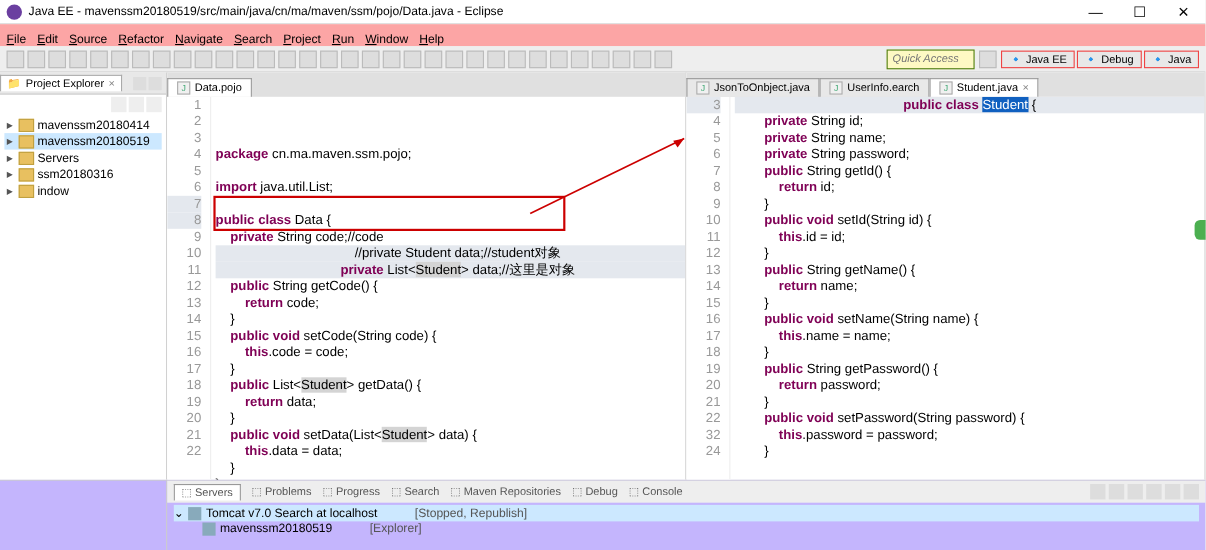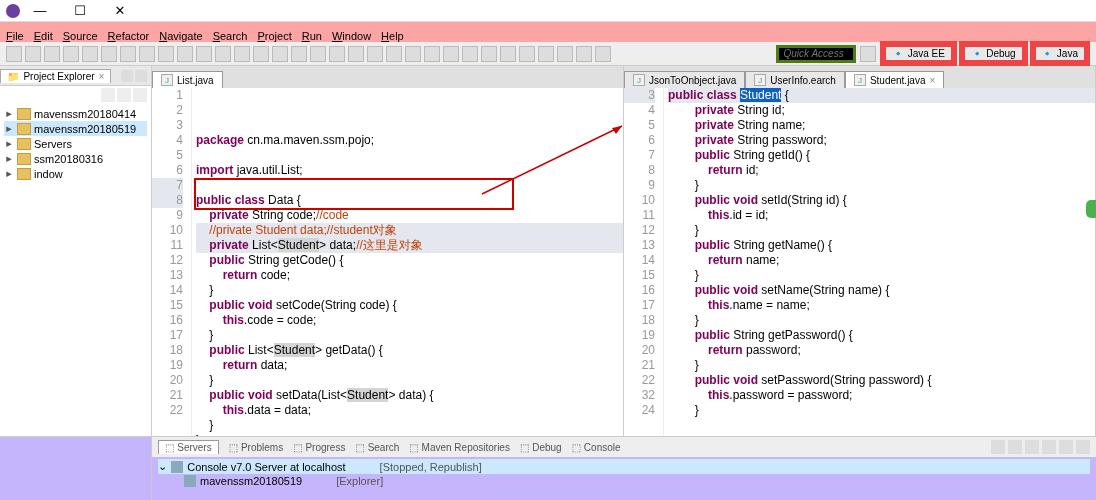--- a/index.html
+++ b/index.html
@@ -12,22 +12,22 @@
 .titlebar .win-btns span { width: 28px; text-align: center; font-size: 13px; cursor: default; }
 
 .menubar { height: 20px; background: #fca5a5; display: flex; align-items: flex-end; padding: 0 6px; gap: 10px; font-size: 11px; }
 .menubar span { cursor: default; }
 .menubar span u { text-decoration: underline; }
 
 .toolbar { height: 24px; background: #eee; border-bottom: 1px solid #ccc; display: flex; align-items: center; padding: 0 6px; gap: 3px; justify-content: space-between; }
 .toolbar .left-tools { display: flex; gap: 3px; }
 .toolbar .tool-icon { width: 16px; height: 16px; background: #ddd; border: 1px solid #bbb; }
 .toolbar .right-tools { display: flex; align-items: center; gap: 4px; }
-.quick-access { width: 80px; height: 18px; border: 3px solid #4d7c0f; background: #000000; font-style: italic; color: #888; padding: 0 4px; font-size: 10px; }
-.perspective-btn { padding: 1px 6px; border: 6px solid #ef4444; background: #e8e8e8; font-size: 10px; }
+.quick-access { width: 80px; height: 18px; border: 1px solid #4d7c0f; background: #fef9c3; font-style: italic; color: #888; padding: 0 4px; font-size: 10px; }
+.perspective-btn { padding: 1px 6px; border: 1px solid #ef4444; background: #e8e8e8; font-size: 10px; }
 
 .workspace { display: flex; height: 370px; }
 
 .left-panel { width: 152px; background: #fff; border-right: 1px solid #ccc; }
 .panel-tab { height: 20px; background: #e8e8e8; display: flex; align-items: center; border-bottom: 1px solid #ccc; }
 .panel-tab .tab-lbl { background: #fff; border: 1px solid #aaa; border-bottom: none; padding: 1px 6px; font-size: 10px; display: flex; align-items: center; gap: 4px; }
 .panel-tab .mini-icons { margin-left: auto; margin-right: 4px; display: flex; gap: 2px; }
 .panel-tab .mini-icons span { width: 12px; height: 12px; background: #ddd; }
 .panel-tool-row { height: 18px; display: flex; justify-content: flex-end; padding: 0 4px; gap: 2px; align-items: center; }
 .panel-tool-row span { width: 14px; height: 14px; background: #eee; }
@@ -41,23 +41,23 @@
 .editor-pane { flex: 1; background: #fff; border-right: 1px solid #ccc; display: flex; flex-direction: column; position: relative; }
 .ed-tabs { height: 22px; background: #e0e0e0; display: flex; align-items: flex-end; }
 .ed-tab { background: #fff; border: 1px solid #999; border-bottom: none; padding: 2px 8px; font-size: 10px; display: flex; align-items: center; gap: 4px; }
 .ed-tab.inactive { background: #e8e8e8; }
 .ed-tab .j-icon { width: 12px; height: 12px; background: #f0f0f0; border: 1px solid #aaa; display: inline-flex; align-items: center; justify-content: center; font-size: 8px; color: #4a7; }
 .ed-tab .close-x { color: #888; }
 .code-area { flex: 1; display: flex; font-family: Consolas, monospace; font-size: 12px; overflow: hidden; }
 .gutter { width: 40px; background: #fff; text-align: right; padding-right: 8px; color: #999; line-height: 15px; border-right: 1px solid #eee; }
 .gutter .hl { background: #e4e8ee; }
 .code-lines { flex: 1; line-height: 15px; padding-left: 4px; white-space: pre; position: relative; }
-.line.hl { background: #e4e8ee; }
+.line.hl { background: #e4e8ee; text-align: center; }
 .kw { color: #7f0055; font-weight: bold; }
-.com { color: #c2410c; }
+.com { color: #000000; }
 .bg-type { background: #d4d4d4; }
 .sel { background: #1060c0; color: #fff; }
 .redbox { position: absolute; border: 2px solid #cc0000; }
 .arrow-overlay { position: absolute; pointer-events: none; z-index: 10; }
 
 .bottom-panel { height: 76px; border-top: 1px solid #ccc; background: #c4b5fd; display: flex; }
 .bottom-left { width: 152px; border-right: 1px solid #ccc; }
 .bottom-main { flex: 1; }
 .bottom-tabs { height: 20px; background: #eee; display: flex; align-items: center; gap: 10px; padding: 0 6px; font-size: 10px; }
 .bottom-tabs .btab { color: #555; }
@@ -69,20 +69,21 @@
 .server-item.selected { background: #cce8ff; }
 .srv-icon { width: 12px; height: 12px; background: #8ab; }
 .status-txt { color: #555; padding-left: 30px; }
 .green-blob { position: absolute; right: 0; top: 200px; width: 10px; height: 18px; background: #4caf50; border-radius: 5px 0 0 5px; }
 </style>
 </head>
 <body>
 
 <div class="titlebar">
   <div class="app-icon"></div>
+  <div class="title">Java EE - mavenssm20180519/src/main/java/cn/ma/maven/ssm/pojo/Data.java - Eclipse</div>
   <div class="win-btns">
     <span>—</span>
     <span>☐</span>
     <span>✕</span>
   </div>
 </div>
 
 <div class="menubar" id="menubar">
     <span><u>F</u>ile</span>
     <span><u>E</u>dit</span>
@@ -189,21 +190,21 @@
         </div>
       </div>
   </div>
 
   <div class="editors">
 
     <div class="editor-pane">
       <div class="ed-tabs">
         <div class="ed-tab">
           <span class="j-icon">J</span>
-          <span>List.java</span>
+          <span>Data.pojo</span>
         </div>
       </div>
       <div class="code-area">
         <div class="gutter" id="gutter-left">
             <div>1</div>
             <div>2</div>
             <div>3</div>
             <div>4</div>
             <div>5</div>
             <div>6</div>
@@ -298,21 +299,21 @@
           <span></span>
           <span></span>
           <span></span>
           <span></span>
         </div>
       </div>
     <div class="server-tree">
       <div class="server-item selected">
         <span>⌄</span>
         <span class="srv-icon"></span>
-        <span>Console v7.0 Server at localhost</span>
+        <span>Tomcat v7.0 Search at localhost</span>
         <span class="status-txt">[Stopped, Republish]</span>
       </div>
       <div class="server-item" style="padding-left:26px">
         <span class="srv-icon"></span>
         <span>mavenssm20180519</span>
         <span class="status-txt">[Explorer]</span>
       </div>
     </div>
   </div>
 </div>

